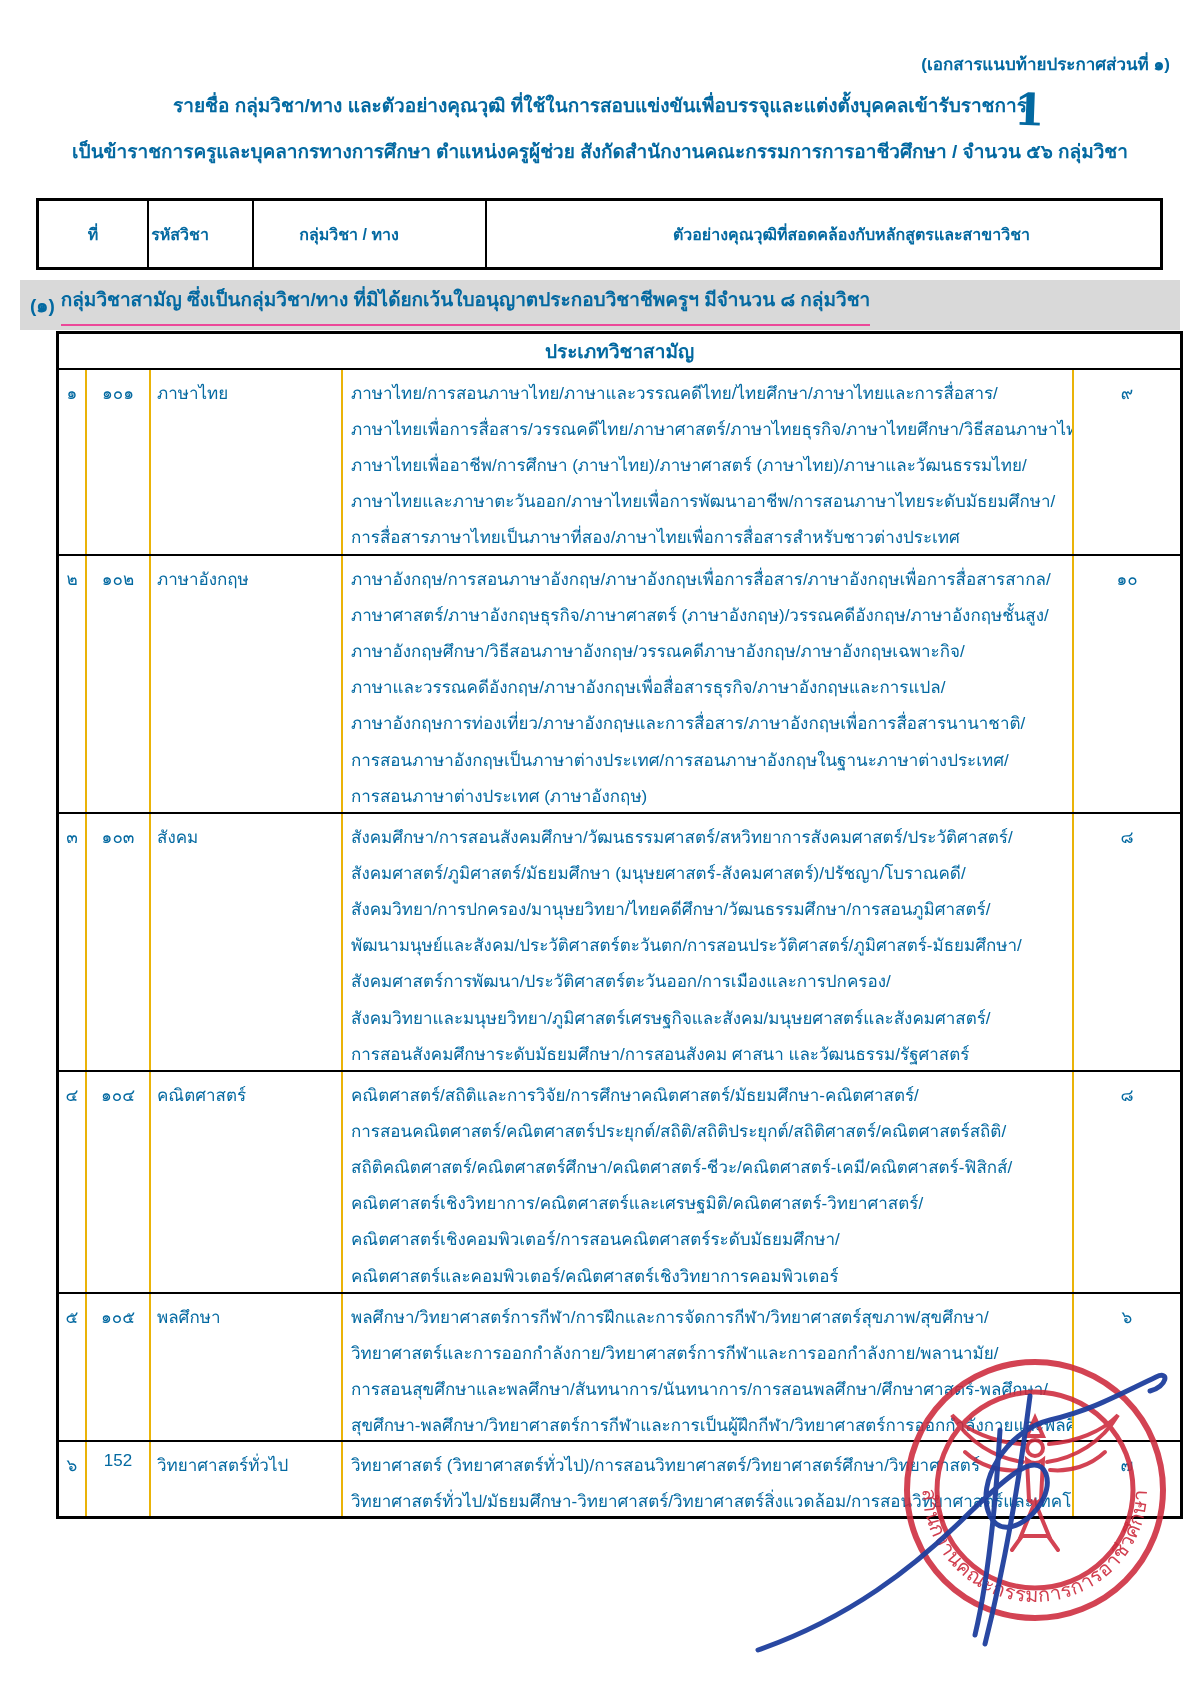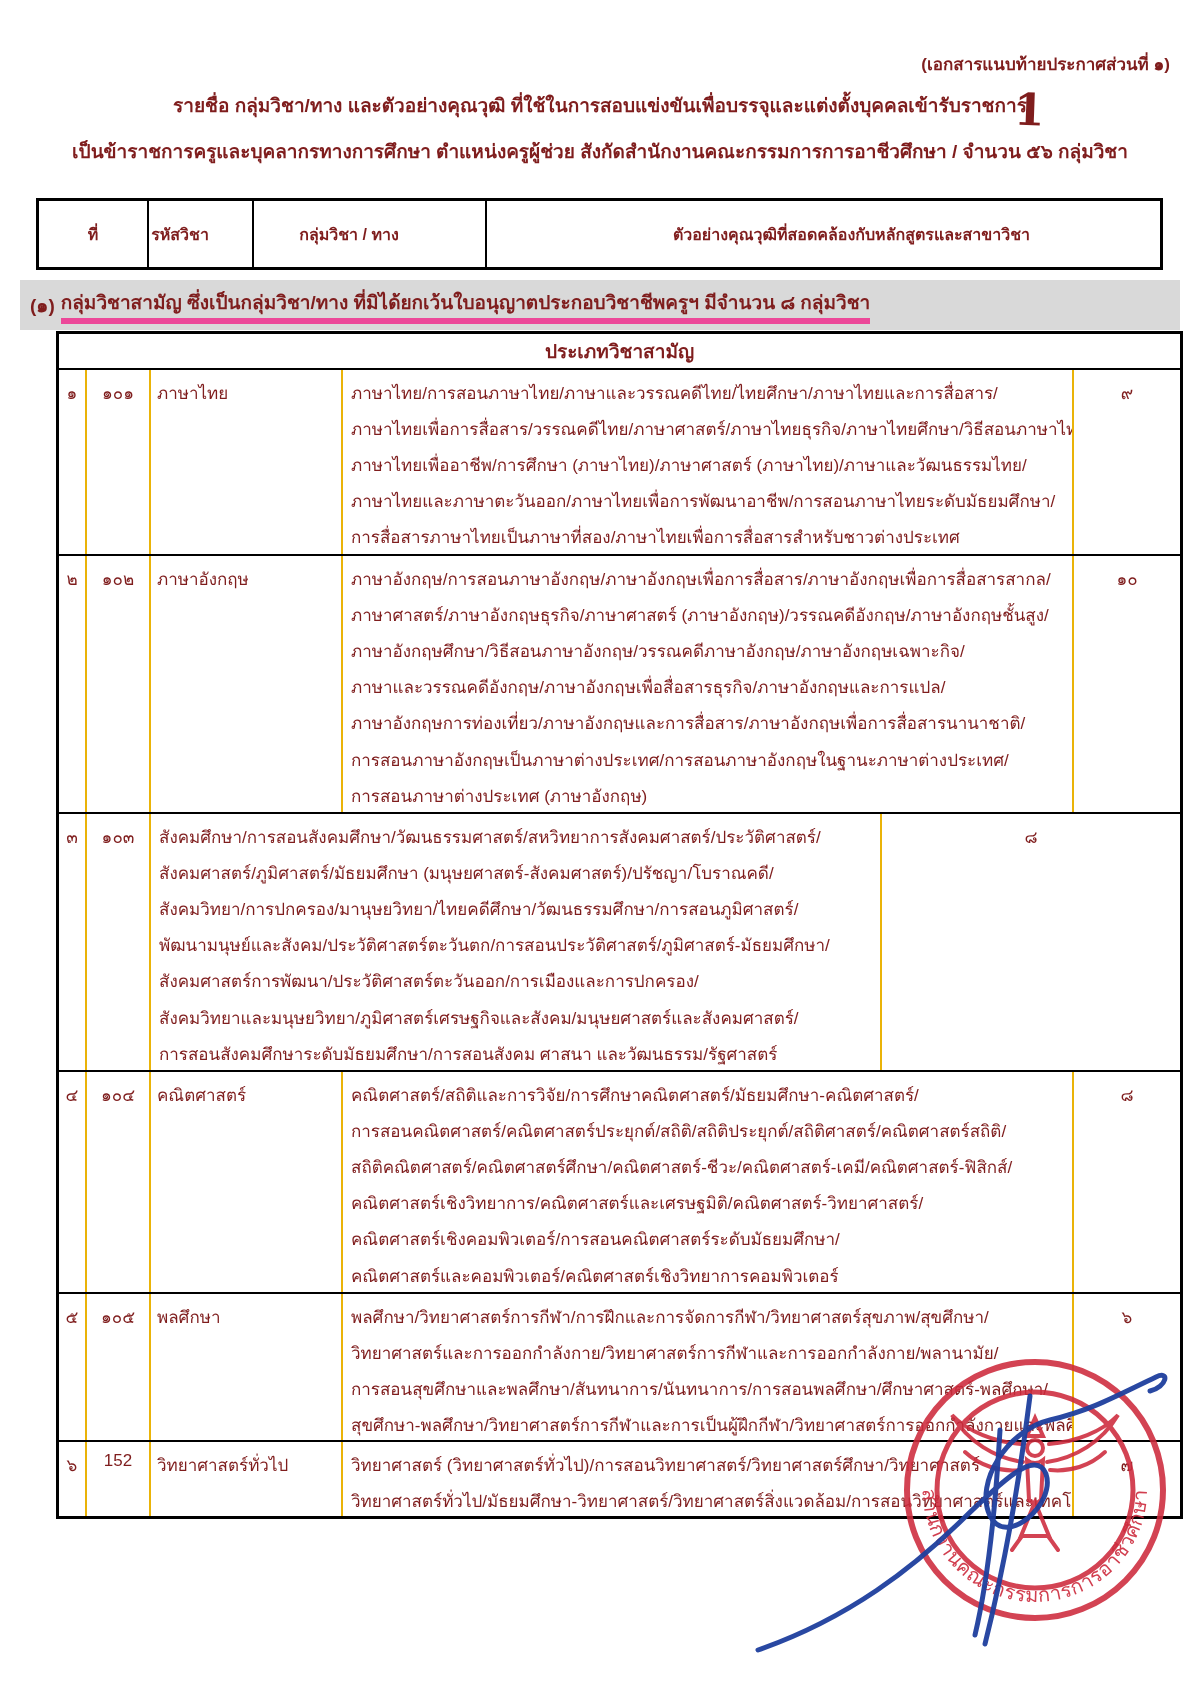--- a/index.html
+++ b/index.html
@@ -1,18 +1,18 @@
 <!DOCTYPE html>
 <html><head>
 <meta charset="utf-8">
 <style>
   html,body{margin:0;padding:0;background:#888;}
   .page{
     position:relative;width:1200px;height:1698px;margin:0 auto;background:#ffffff;
-    font-family:"Liberation Sans",sans-serif;color:#7f1d1d;overflow:hidden;
+    font-family:"Liberation Sans",sans-serif;color:#0369a1;overflow:hidden;
   }
   .note{position:absolute;top:50px;right:30px;font-size:17px;font-weight:bold;}
   .pageno{position:absolute;top:84px;left:1014px;font-family:"DejaVu Serif",serif;
     font-size:44px;font-weight:bold;transform:rotate(2deg);}
   .title{position:absolute;left:0;width:1200px;text-align:center;font-size:19px;font-weight:bold;white-space:nowrap;}
   .title1{top:90px;}
   .title2{top:136px;}
 
   
   .thead{position:absolute;left:36px;top:198px;width:1127px;height:72px;
@@ -25,21 +25,21 @@
   .w-group{width:192px;flex:none;}
   .w-qual{width:731px;flex:none;}
   .w-pos{flex:1;}
   .hc div{line-height:21px;}
 
   
   .band{position:absolute;left:20px;top:280px;width:1160px;height:50px;
     display:flex;align-items:center;padding-left:10px;box-sizing:border-box;
     font-size:19px;font-weight:bold;white-space:nowrap;}
   .band .prefix{margin-right:6px;}
-  .band .underl{border-bottom:6px solid #ec4899;padding-bottom:1px;}
+  .band .underl{border-bottom:2px solid #ec4899;padding-bottom:10px;}
 
   
   .tbody{position:absolute;left:36px;top:331px;width:1127px;border:3px solid #000;box-sizing:border-box;margin-left:20px;}
   .catrow{height:34px;display:flex;align-items:center;justify-content:center;
     font-size:19px;font-weight:bold;}
   .trow{display:flex;border-top:2px solid #000;box-sizing:border-box;}
   .c{border-left:2px solid #eab308;box-sizing:border-box;font-size:17px;}
   .c:first-child{border-left:none;}
   .c.no,.c.code,.c.pos{text-align:center;padding-top:9px;}
   .c.group{padding:9px 4px 0 6px;font-size:17px;}
@@ -108,20 +108,21 @@
         <div class="ln">ภาษาอังกฤษการท่องเที่ยว/ภาษาอังกฤษและการสื่อสาร/ภาษาอังกฤษเพื่อการสื่อสารนานาชาติ/</div>
         <div class="ln">การสอนภาษาอังกฤษเป็นภาษาต่างประเทศ/การสอนภาษาอังกฤษในฐานะภาษาต่างประเทศ/</div>
         <div class="ln">การสอนภาษาต่างประเทศ (ภาษาอังกฤษ)</div>
       </div>
       <div class="c pos w-pos">๑๐</div>
     </div>
 
     <div class="trow h-r2">
       <div class="c no w-no">๓</div>
       <div class="c code w-code">๑๐๓</div>
+      <div class="c group w-group">สังคม</div>
       <div class="c qual w-qual">
         <div class="ln">สังคมศึกษา/การสอนสังคมศึกษา/วัฒนธรรมศาสตร์/สหวิทยาการสังคมศาสตร์/ประวัติศาสตร์/</div>
         <div class="ln">สังคมศาสตร์/ภูมิศาสตร์/มัธยมศึกษา (มนุษยศาสตร์-สังคมศาสตร์)/ปรัชญา/โบราณคดี/</div>
         <div class="ln">สังคมวิทยา/การปกครอง/มานุษยวิทยา/ไทยคดีศึกษา/วัฒนธรรมศึกษา/การสอนภูมิศาสตร์/</div>
         <div class="ln">พัฒนามนุษย์และสังคม/ประวัติศาสตร์ตะวันตก/การสอนประวัติศาสตร์/ภูมิศาสตร์-มัธยมศึกษา/</div>
         <div class="ln">สังคมศาสตร์การพัฒนา/ประวัติศาสตร์ตะวันออก/การเมืองและการปกครอง/</div>
         <div class="ln">สังคมวิทยาและมนุษยวิทยา/ภูมิศาสตร์เศรษฐกิจและสังคม/มนุษยศาสตร์และสังคมศาสตร์/</div>
         <div class="ln">การสอนสังคมศึกษาระดับมัธยมศึกษา/การสอนสังคม ศาสนา และวัฒนธรรม/รัฐศาสตร์</div>
       </div>
       <div class="c pos w-pos">๘</div>

